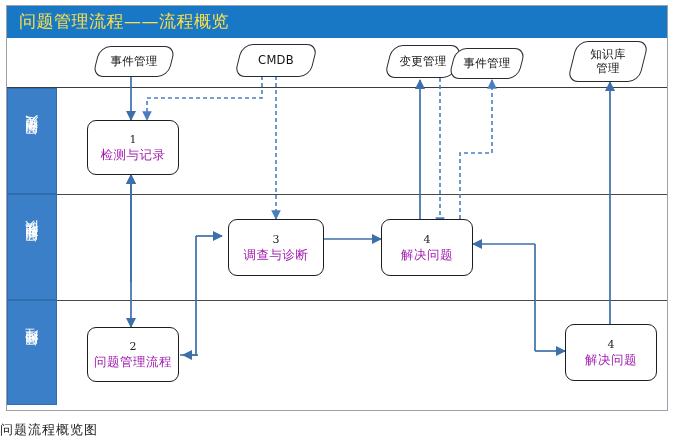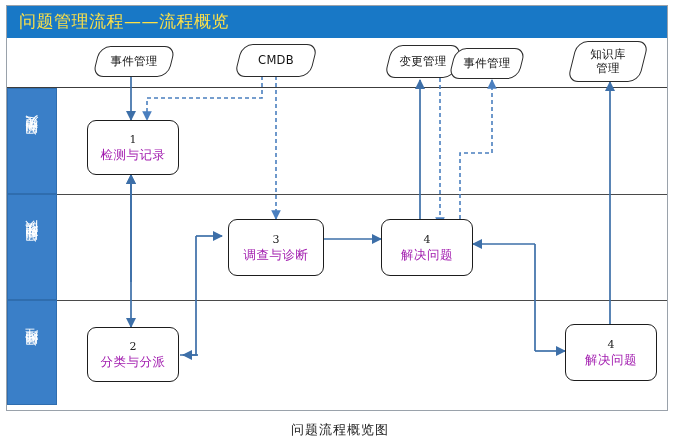--- a/index.html
+++ b/index.html
@@ -45,21 +45,21 @@
         transform:skewX(-14deg);}
   .para .inner{transform:skewX(14deg);width:100%;height:100%;
         display:flex;flex-direction:column;align-items:center;justify-content:center;
         font-size:11.5px;color:#111;line-height:1.15;letter-spacing:.3px;}
 
   
   svg.conns{position:absolute;left:0;top:0;width:680px;height:443px;
             pointer-events:none;}
 
   
-  .caption{position:absolute;left:0;top:421px;width:680px;text-align:center;
+  .caption{position:absolute;left:0;top:421px;width:680px;text-align:left;
            font-size:13px;color:#222;letter-spacing:1px;}
 </style>
 </head>
 <body>
 
 <div id="root">
 
   <div class="frame"></div>
 
   <div class="titlebar">
@@ -167,21 +167,21 @@
     </div>
   </div>
 
   <div class="pbox" style="left:87px;top:120px;width:92px;height:55px;">
     <div class="num">1</div>
     <div class="nm">检测与记录</div>
   </div>
 
   <div class="pbox" style="left:87px;top:327px;width:92px;height:55px;">
     <div class="num">2</div>
-    <div class="nm">分类与分派</div>
+    <div class="nm">问题管理流程</div>
   </div>
 
   <div class="pbox" style="left:228px;top:219px;width:96px;height:57px;">
     <div class="num">3</div>
     <div class="nm">调查与诊断</div>
   </div>
 
   <div class="pbox" style="left:381px;top:219px;width:92px;height:57px;">
     <div class="num">4</div>
     <div class="nm">解决问题</div>

